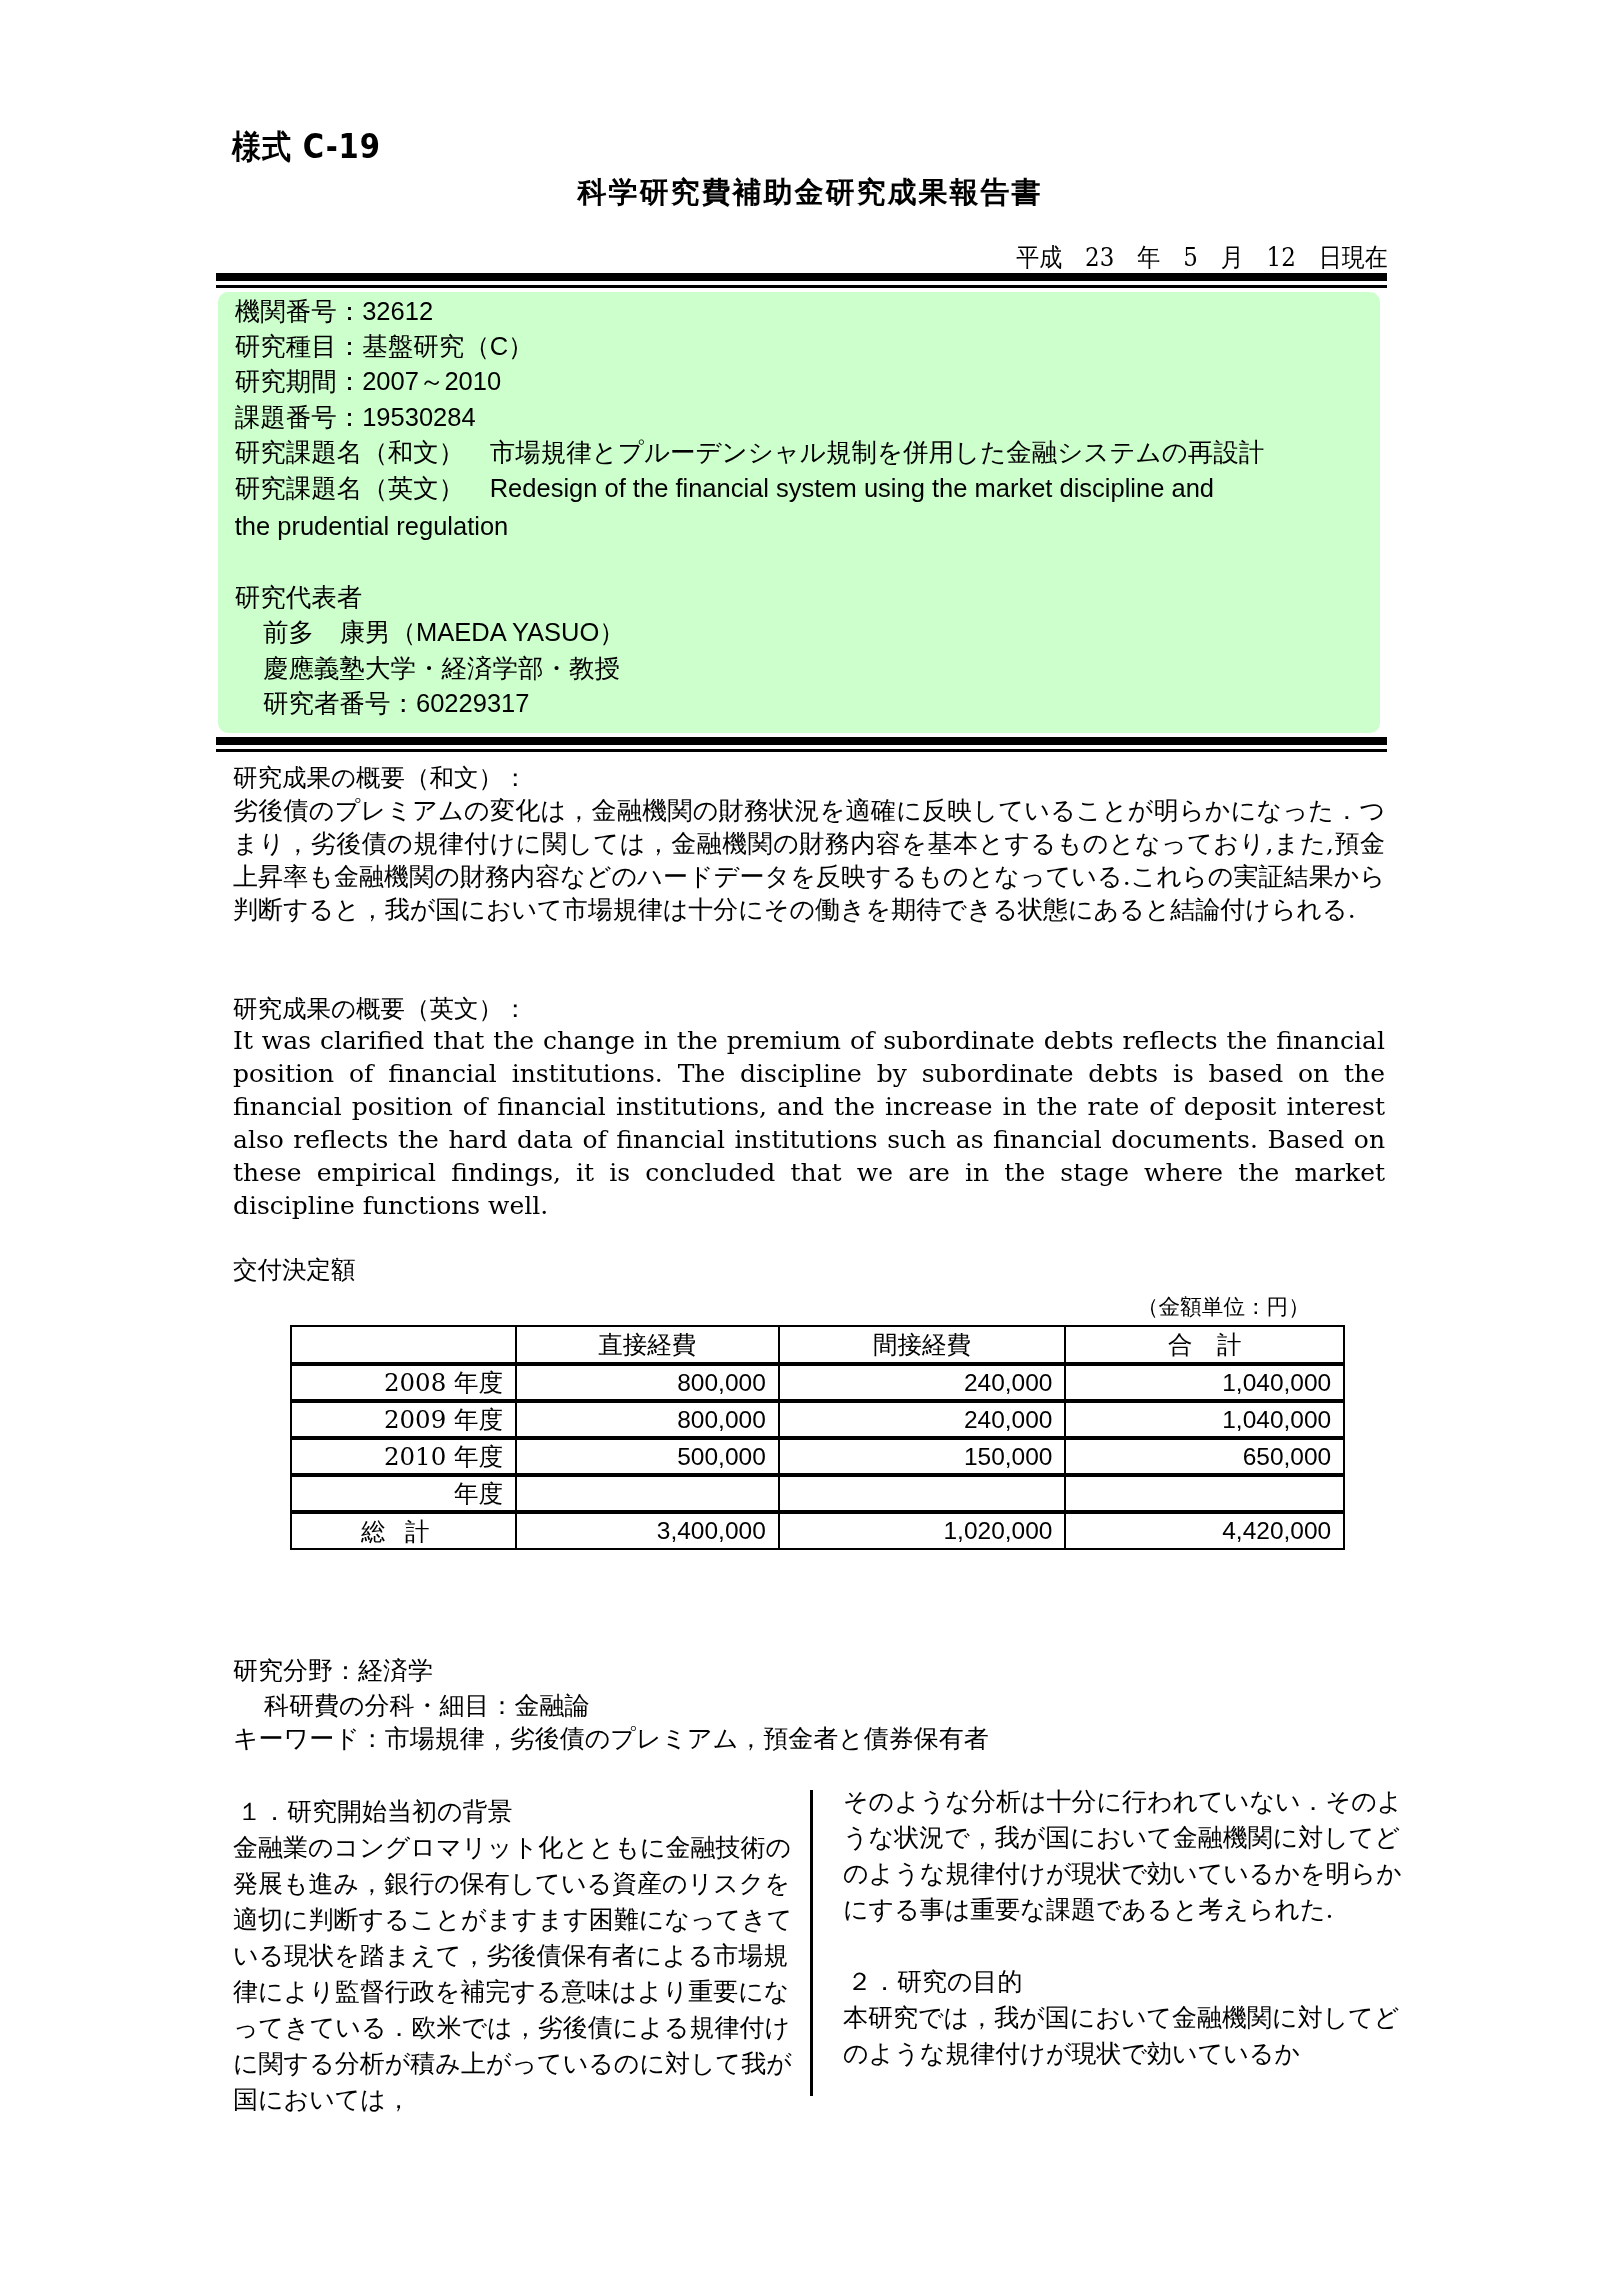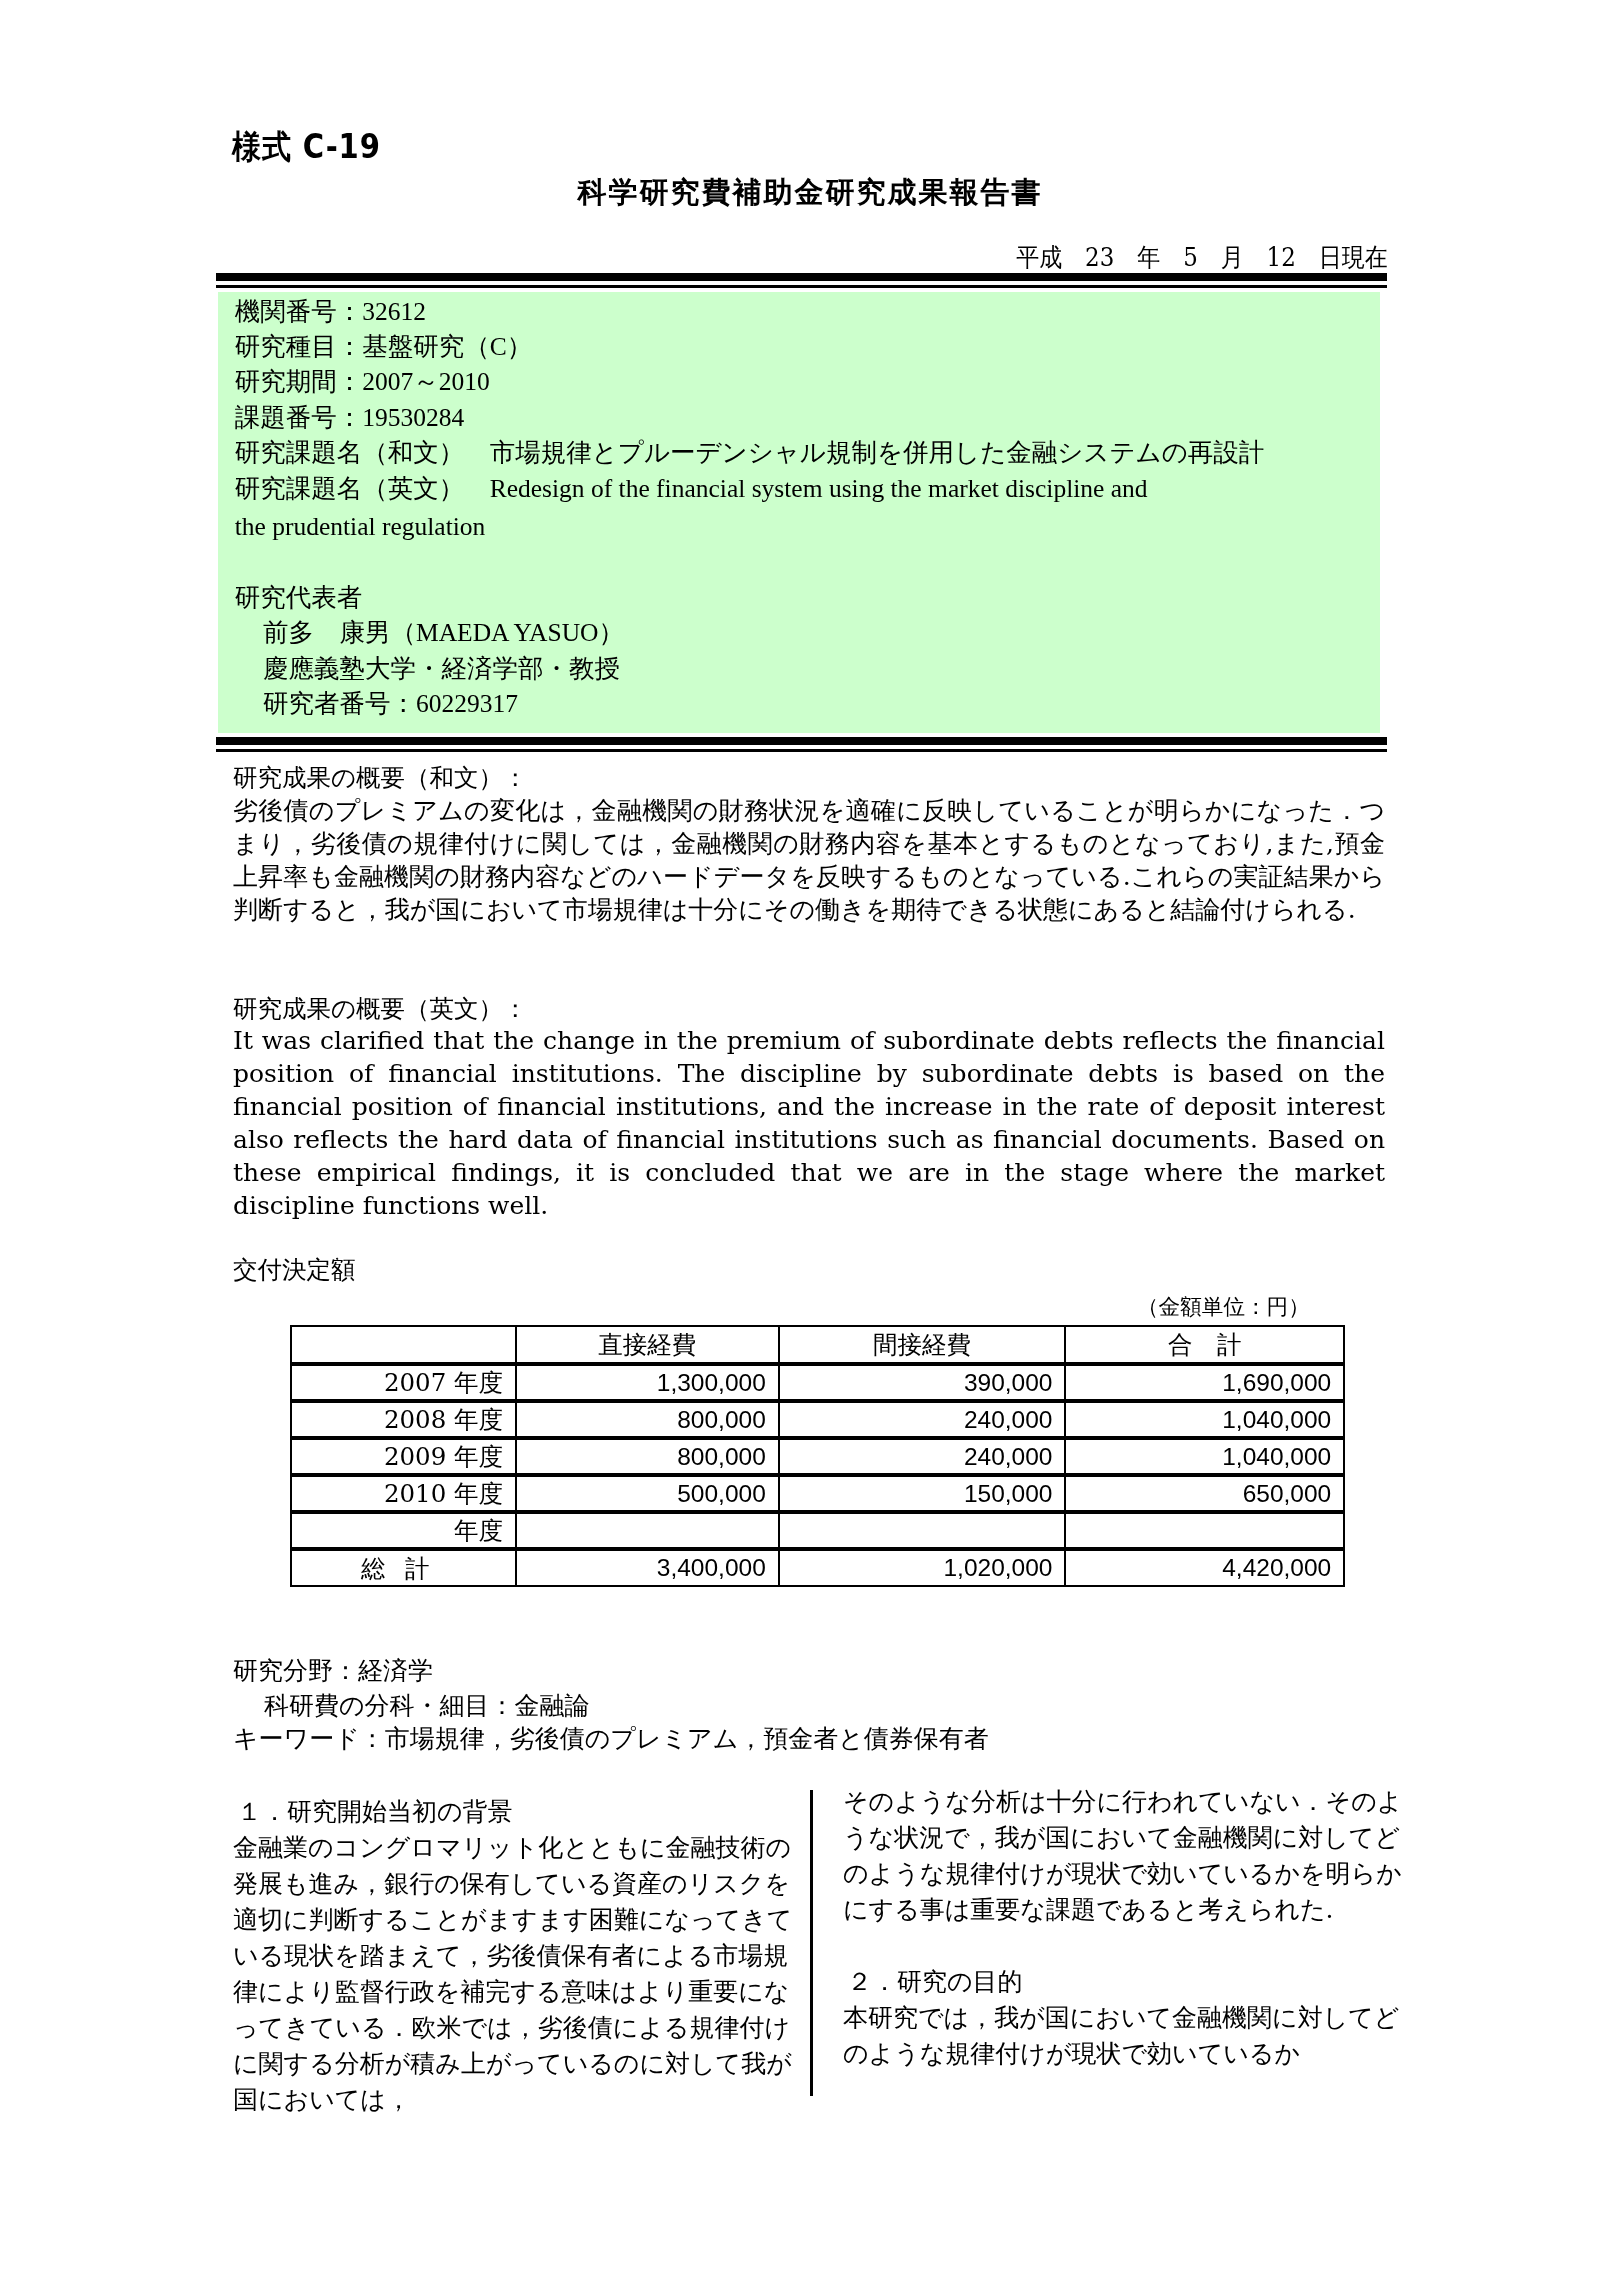--- a/index.html
+++ b/index.html
@@ -1,19 +1,19 @@
 <!DOCTYPE html>
 <html><head>
   <meta charset="utf-8">
   <style>
     html, body { margin: 0; padding: 0; background: #ffffff; }
     body { width: 1620px; height: 2293px; position: relative; overflow: hidden; color: #000; }
     .gothic { font-family: "DejaVu Sans", "Liberation Sans", sans-serif; }
     .mincho { font-family: "DejaVu Serif", "Liberation Serif", serif; }
-    .mono { font-family: Liberation Serif, serif; }
+    .mono { font-family: Liberation Sans, sans-serif; border-radius: 10px; }
 
     #form-label { position: absolute; left: 232px; top: 125px; font-size: 33px; font-weight: bold; letter-spacing: 1px; transform: scaleX(0.88); transform-origin: left top; }
     #doc-title { position: absolute; left: 0; width: 1620px; top: 173px; text-align: center; font-size: 29px; font-weight: bold; letter-spacing: 2px; }
     #date-line { position: absolute; right: 232px; top: 240px; font-size: 25.5px; white-space: pre; transform: scaleX(0.9); transform-origin: right top; }
 
     .rule-thick { position: absolute; left: 216px; width: 1171px; height: 7.8px; background: #000; }
     .rule-thin { position: absolute; left: 216px; width: 1171px; height: 2.9px; background: #000; }
 
     #info-box { position: absolute; left: 218px; top: 292px; width: 1162px; height: 441px; background: #ccffcc; }
     #info-box .line { position: absolute; left: 16.7px; font-size: 25.5px; white-space: pre; line-height: 29px; }
@@ -90,26 +90,20 @@
       <col class="c3">
     </colgroup>
   <tbody>
       <tr>
     <th></th>
     <th>直接経費</th>
     <th>間接経費</th>
     <th>合　計</th>
   </tr>
   <tr class="thick-top">
-    <td class="year">2007 年度</td>
-    <td class="num">1,300,000</td>
-    <td class="num">390,000</td>
-    <td class="num">1,690,000</td>
-  </tr>
-  <tr class="thick-top">
     <td class="year">2008 年度</td>
     <td class="num">800,000</td>
     <td class="num">240,000</td>
     <td class="num">1,040,000</td>
   </tr>
   <tr class="thick-top">
     <td class="year">2009 年度</td>
     <td class="num">800,000</td>
     <td class="num">240,000</td>
     <td class="num">1,040,000</td>

